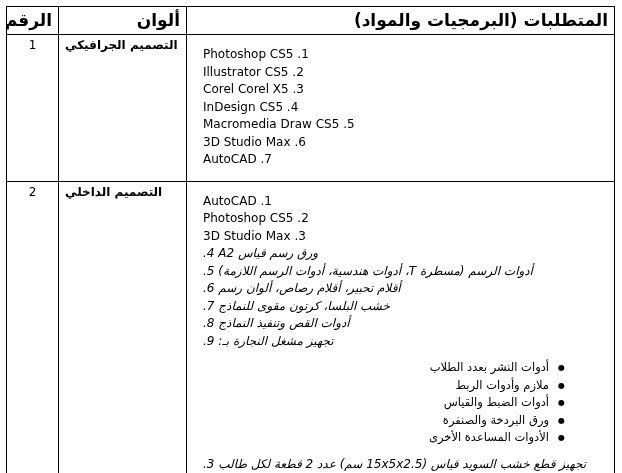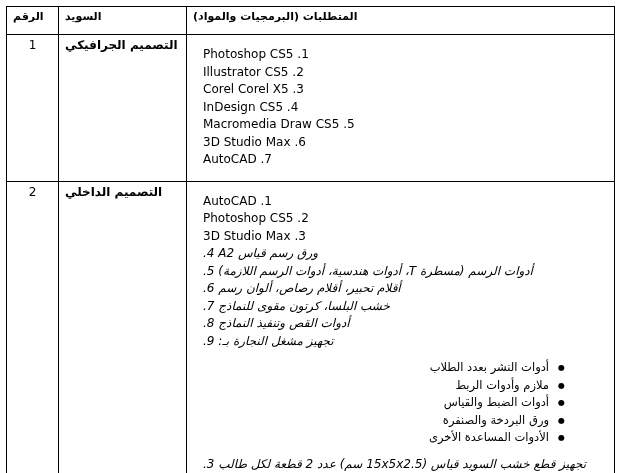--- a/index.html
+++ b/index.html
@@ -25,23 +25,23 @@
     border-collapse: collapse;
     table-layout: fixed;
     direction: rtl;
   }
   table.req-table td, table.req-table th {
     border: 1px solid #000000;
     vertical-align: top;
     padding: 3px 6px 4px 6px;
   }
   thead th {
-    text-align: left;
+    text-align: right;
     font-weight: bold;
-    font-size: 11px;
+    font-size: 17px;
     padding-top: 5px;
     padding-bottom: 6px;
     height: 20px;
     margin-left: 40px;
   }
   .col-num   { width: 52px; }
   .col-spec  { width: 128px; }
   .col-req   { width: 428px; }
 
   td.cell-num {
@@ -109,21 +109,21 @@
 <div class="page">
   <table class="req-table">
     <colgroup>
       <col class="col-req">
       <col class="col-spec">
       <col class="col-num">
     </colgroup>
     <thead>
       <tr>
         <th>المتطلبات (البرمجيات والمواد)</th>
-        <th>السويد</th>
+        <th>ألوان</th>
         <th>الرقم</th>
       </tr>
     </thead>
     <tbody>
       <tr>
         <td class="cell-req">
           <ol class="req-list">
             <li><span class="num">1.</span> <span>Photoshop  CS5</span></li>
             <li><span class="num">2.</span> <span>Illustrator CS5</span></li>
             <li><span class="num">3.</span> <span>Corel Corel X5</span></li>

